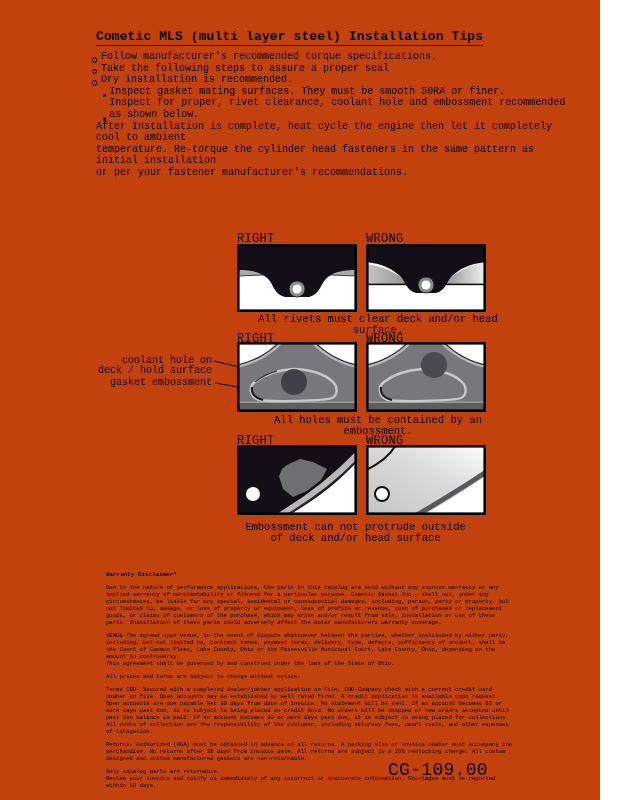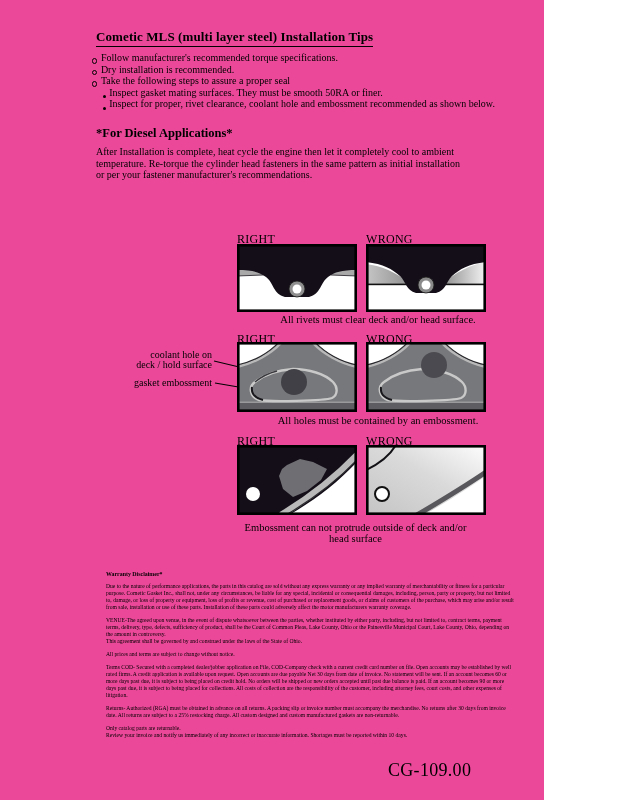--- a/index.html
+++ b/index.html
@@ -1,18 +1,18 @@
 <!DOCTYPE html>
 <html><head>
 <meta charset="utf-8">
 <style>
   html,body { margin:0; padding:0; background:#ffffff; }
   .page {
-    position:relative; width:544px; height:800px; background:#ec4899;
-    font-family:Liberation Serif, serif; color:#000; overflow:hidden;
+    position:relative; width:600px; height:800px; background:#c2410c;
+    font-family:Liberation Mono, monospace; color:#000; overflow:hidden;
   }
 
   
   .intro { position:absolute; left:92px; top:27px; width:486px; }
   .title {
     display:inline-block; margin:0 0 5px 4px; font-size:13px; font-weight:bold;
     border-bottom:1.6px solid #000; padding-bottom:1px; letter-spacing:0.1px;
   }
   .b-line { display:flex; align-items:flex-end; font-size:10px; line-height:11.6px; }
   .marker-ring {
@@ -54,36 +54,35 @@
 
   <div class="intro">
     <div class="title">Cometic MLS (multi layer steel) Installation Tips</div>
 
     <div class="b-line">
       <span class="marker-ring"></span>
       <span>Follow manufacturer's recommended torque specifications.</span>
     </div>
     <div class="b-line">
       <span class="marker-ring"></span>
-      <span>Dry installation is recommended.</span>
+      <span>Take the following steps to assure a proper seal</span>
     </div>
     <div class="b-line">
       <span class="marker-ring"></span>
-      <span>Take the following steps to assure a proper seal</span>
+      <span>Dry installation is recommended.</span>
     </div>
     <div class="b-line b-sub">
       <span class="marker-dot"></span>
       <span>Inspect gasket mating surfaces.  They must be smooth 50RA or finer.</span>
     </div>
     <div class="b-line b-sub">
       <span class="marker-dot"></span>
       <span>Inspect for proper, rivet clearance, coolant hole and embossment recommended as shown below.</span>
     </div>
 
-    <div class="diesel-h">*For Diesel Applications*</div>
     <p class="para">After Installation is complete, heat cycle the engine then let it completely cool to ambient
 temperature. Re-torque the cylinder head fasteners in the same pattern as initial installation
 or per your fastener manufacturer's recommendations.</p>
   </div>
 
   <div class="figures">
 
     <div class="fig-label" style="left:237px; top:2px;">RIGHT</div>
     <div class="fig-label" style="left:366px; top:2px;">WRONG</div>
 
@@ -116,21 +115,21 @@
       <circle cx="60" cy="41" r="8" fill="#8a8a8a" stroke="#1a1a1a" stroke-width="0.8"></circle>
       <circle cx="60" cy="41" r="4.5" fill="#ffffff"></circle>
       <rect x="1.3" y="1.3" width="117.4" height="65.4" fill="none" stroke="#000" stroke-width="2.6"></rect>
     </svg>
 
     <div class="caption" style="left:238px; top:84px; width:280px;">All rivets must clear deck and/or head surface.</div>
 
     <div class="fig-label" style="left:237px; top:102px;">RIGHT</div>
     <div class="fig-label" style="left:366px; top:102px;">WRONG</div>
 
-    <div class="annot" style="left:96px; top:120px;">
+    <div class="annot" style="left:96px; top:126px;">
       <span>coolant hole on</span><br>
       <span>deck / hold surface</span>
     </div>
     <div class="annot" style="left:96px; top:148px;">
       <span>gasket embossment</span>
     </div>
 
     <svg class="leaders" width="618" height="320" viewBox="0 0 618 320">
       <line x1="214" y1="131" x2="290" y2="149" stroke="#000" stroke-width="1.1"></line>
       <line x1="215" y1="153" x2="262" y2="161" stroke="#000" stroke-width="1.1"></line>

